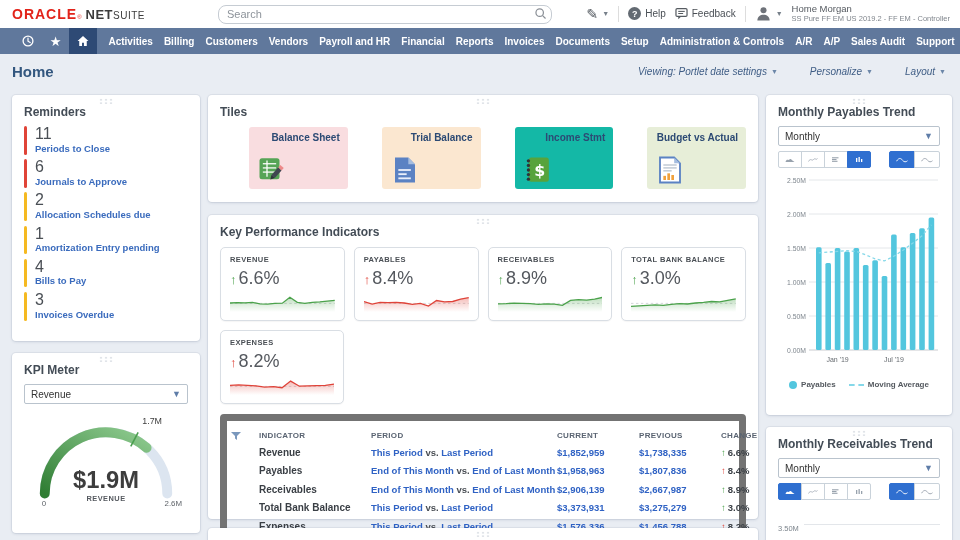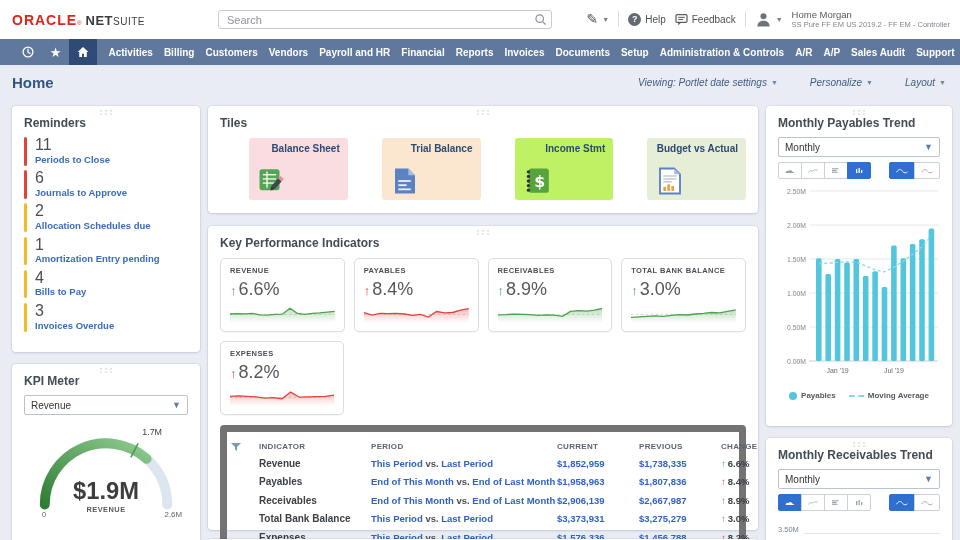--- a/index.html
+++ b/index.html
@@ -1,27 +1,27 @@
 <!DOCTYPE html>
 <html><head>
 <meta charset="utf-8">
 <style>
   html,body{margin:0;padding:0;width:960px;height:540px;overflow:hidden;
     font-family:"Liberation Sans","DejaVu Sans",sans-serif;background:#e9edf3;}
   *{box-sizing:border-box;}
 
   
-  .topbar{height:39px;background:#fff;display:flex;align-items:center;position:relative;}
+  .topbar{height:28px;background:#fff;display:flex;align-items:center;position:relative;}
   .brand{width:218px;padding-left:12px;display:flex;align-items:baseline;white-space:nowrap;}
   .brand .oracle{color:#e2231a;font-weight:bold;font-size:14px;letter-spacing:1px;}
   .brand .reg{color:#e2231a;font-size:6px;vertical-align:top;margin-right:4px;}
   .brand .net{color:#3c3c3c;font-weight:bold;font-size:13px;letter-spacing:.5px;}
   .brand .suite{color:#3c3c3c;font-size:10px;letter-spacing:.5px;}
   .searchwrap{position:relative;width:334px;}
-  .searchwrap input{width:100%;height:19px;border:1px solid #c6ccd3;border-radius:3px;
+  .searchwrap input{width:100%;height:19px;border:1px solid #c6ccd3;border-radius:8px;
     padding:0 24px 0 8px;font-size:11px;color:#333;outline:none;font-family:inherit;}
   .searchwrap input::placeholder{color:#8d939a;}
   .search-ic{position:absolute;right:5px;top:3px;width:13px;height:13px;cursor:pointer;}
   .topright{margin-left:auto;display:flex;align-items:center;gap:9px;padding-right:10px;}
   .tb-item{display:flex;align-items:center;gap:4px;font-size:10px;color:#4a4f55;cursor:pointer;}
   .tb-caret{font-size:7px;color:#77808a;}
   .tb-divider{width:1px;height:16px;background:#ddd;}
   .pen{font-size:14px;color:#4e545b;line-height:1;}
   .helpq{width:13px;height:13px;border-radius:50%;background:#636a72;color:#fff;font-size:9px;
     font-weight:bold;display:flex;align-items:center;justify-content:center;}
@@ -122,21 +122,21 @@
     align-items:center;justify-content:center;cursor:pointer;margin-left:-1px;}
   .tgl-btn:first-child{margin-left:0;border-radius:2px 0 0 2px;}
   .tgl-btn:last-child{border-radius:0 2px 2px 0;}
   .tgl-btn.sel-on{background:#2f6fd0;border-color:#2f6fd0;}
   .tgl-group.right{margin-left:auto;}
   .tgl-btn.wide{width:26px;}
   .legend{display:flex;justify-content:center;gap:13px;margin-top:2px;}
   .lg-item{display:flex;align-items:center;gap:4px;font-size:8px;font-weight:bold;color:#555a60;}
   .lg-dot{width:8px;height:8px;border-radius:50%;}
   .lg-dash{width:15px;height:0;border-top:2px dashed #85d8e9;}
-  .axis-row{display:flex;align-items:flex-end;gap:5px;margin-top:14px;}
+  .axis-row{display:flex;align-items:flex-start;gap:5px;margin-top:24px;}
   .axis-lbl{font-size:7.5px;color:#7d858d;}
   .axis-line{flex:1;height:1px;background:#e3e6ea;}
 </style>
 </head>
 <body>
 
 <div class="topbar">
   <div class="brand">
     <span class="oracle">ORACLE</span>
       <span class="reg">®</span>
@@ -342,21 +342,21 @@
             <span class="tile-ic"><svg viewBox="0 0 36 36">
                 <path d="M6 3 h16 l8 8 v22 H6 z" fill="#5b82c3"></path>
                 <path d="M22 3 l8 8 h-8 z" fill="#a5bddf"></path>
                 <g stroke="#e8eefa" stroke-width="2.2">
                   <line x1="10" y1="18" x2="25" y2="18"></line>
                   <line x1="10" y1="23" x2="20" y2="23"></line>
                   <line x1="10" y1="28" x2="25" y2="28"></line>
                 </g>
               </svg></span>
           </div>
-          <div class="tile" style="background: #bef264;">
+          <div class="tile" style="background: #14b8a6;">
             <span class="tile-label">Income Stmt</span>
             <span class="tile-ic"><svg viewBox="0 0 36 36">
                 <rect x="7" y="3" width="24" height="29" rx="3" fill="#57a33c"></rect>
                 <g fill="#2f3338">
                   <circle cx="6.5" cy="7" r="2"></circle>
                   <circle cx="6.5" cy="12.5" r="2"></circle>
                   <circle cx="6.5" cy="18" r="2"></circle>
                   <circle cx="6.5" cy="23.5" r="2"></circle>
                   <circle cx="6.5" cy="29" r="2"></circle>
                 </g>

